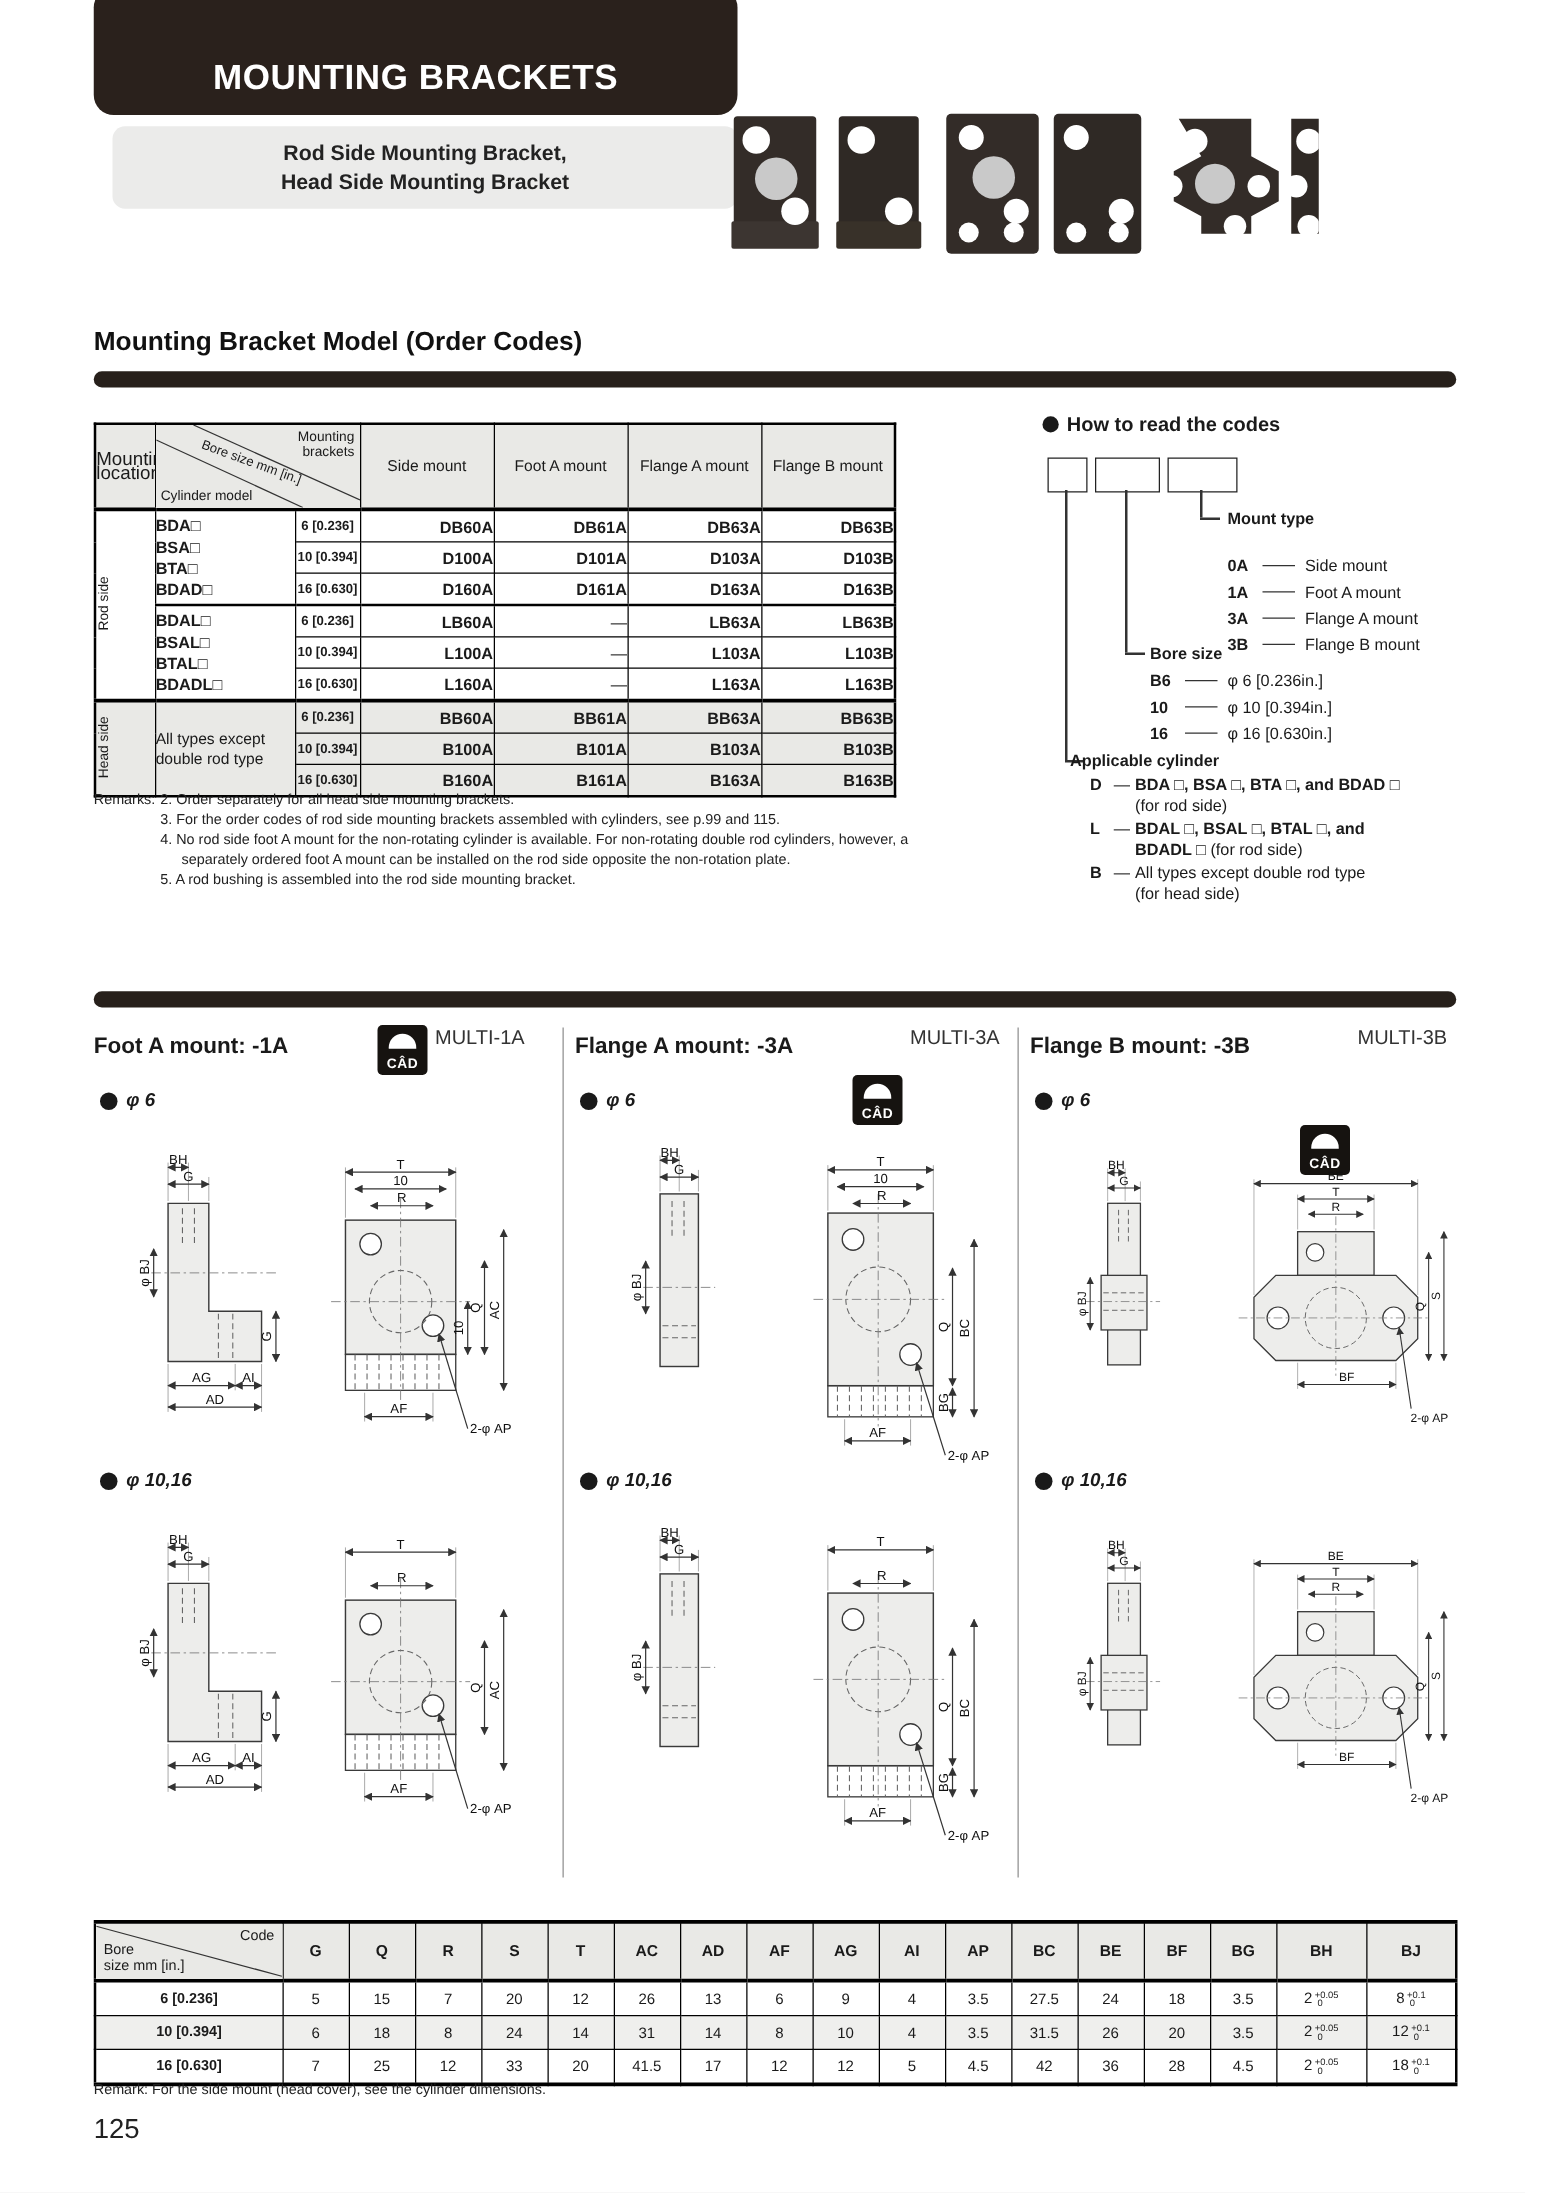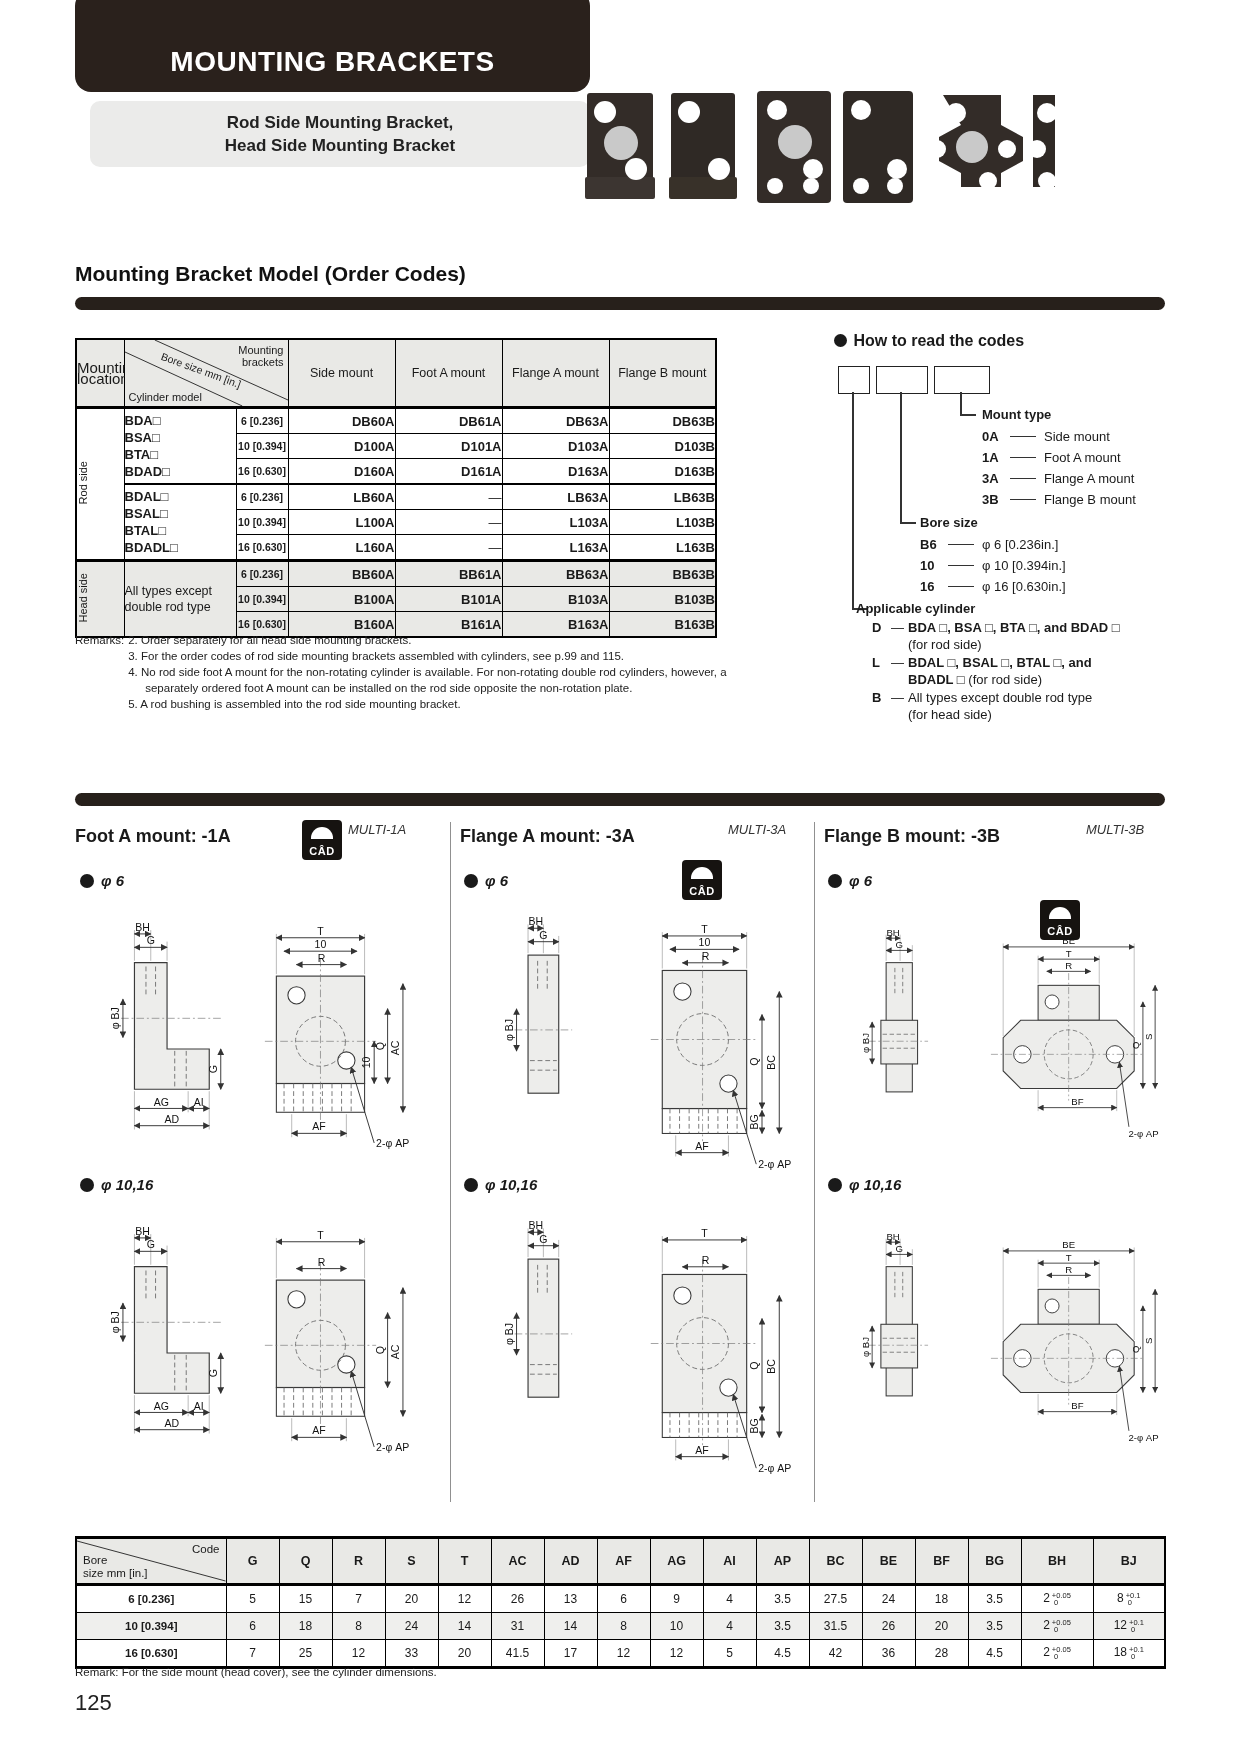--- a/index.html
+++ b/index.html
@@ -64,21 +64,21 @@
   .ht-em{margin:0 4px;}
   .ht-applines .b{font-weight:bold;}
 
   
   .col-title{font-size:18px;font-weight:bold;}
   .cad-icon{width:40px;height:40px;background:#161310;border-radius:4px;position:relative;}
   .cad-dome{position:absolute;left:9px;top:7px;width:22px;height:12px;background:#fff;
     border-radius:11px 11px 0 0;}
   .cad-txt{position:absolute;left:0;right:0;bottom:3px;text-align:center;color:#fff;
     font-size:11px;font-weight:bold;letter-spacing:.5px;}
-  .multi{font-size:13px;color:#333;font-style:italic;}
+  .multi{font-size:16px;color:#333;}
   .phi-row{display:flex;align-items:center;gap:7px;}
   .phi-bullet{width:14px;height:14px;border-radius:50%;background:#1a1a1a;}
   .phi-label{font-size:15px;font-weight:bold;font-style:italic;}
   .vdiv{width:1px;background:#909090;}
 
   
   .plate{fill:#ededeb;stroke:#3a3a3a;stroke-width:1.2;}
   .hole{fill:#fff;stroke:#3a3a3a;stroke-width:1.1;}
   .dash{stroke:#666;stroke-width:.9;stroke-dasharray:5 3;fill:none;}
   .cl{stroke:#777;stroke-width:.7;stroke-dasharray:8 3 2 3;fill:none;}
@@ -286,21 +286,21 @@
     <div class="ht-box" style="left:114px;top:34px;width:54px;height:26px;"></div>
 
     <div class="cline" style="left:140px;top:60px;width:1.5px;height:22px;"></div>
     <div class="cline" style="left:140px;top:82px;width:16px;height:1.5px;"></div>
     <div class="cline" style="left:80px;top:60px;width:1.5px;height:130px;"></div>
     <div class="cline" style="left:80px;top:190px;width:16px;height:1.5px;"></div>
     <div class="cline" style="left:32px;top:60px;width:1.5px;height:216px;"></div>
     <div class="cline" style="left:32px;top:276px;width:16px;height:1.5px;"></div>
 
     <div class="ht-sec-title" style="left:162px;top:75px;">Mount type</div>
-    <div style="position:absolute;left:162px;top:94px;" id="ht-mount">
+    <div style="position:absolute;left:162px;top:110px;" id="ht-mount">
         <div class="ht-item">
           <span class="ht-code">0A</span>
           <span class="ht-dash"></span>
           <span class="ht-label">Side mount</span>
         </div>
         <div class="ht-item">
           <span class="ht-code">1A</span>
           <span class="ht-dash"></span>
           <span class="ht-label">Foot A mount</span>
         </div>

